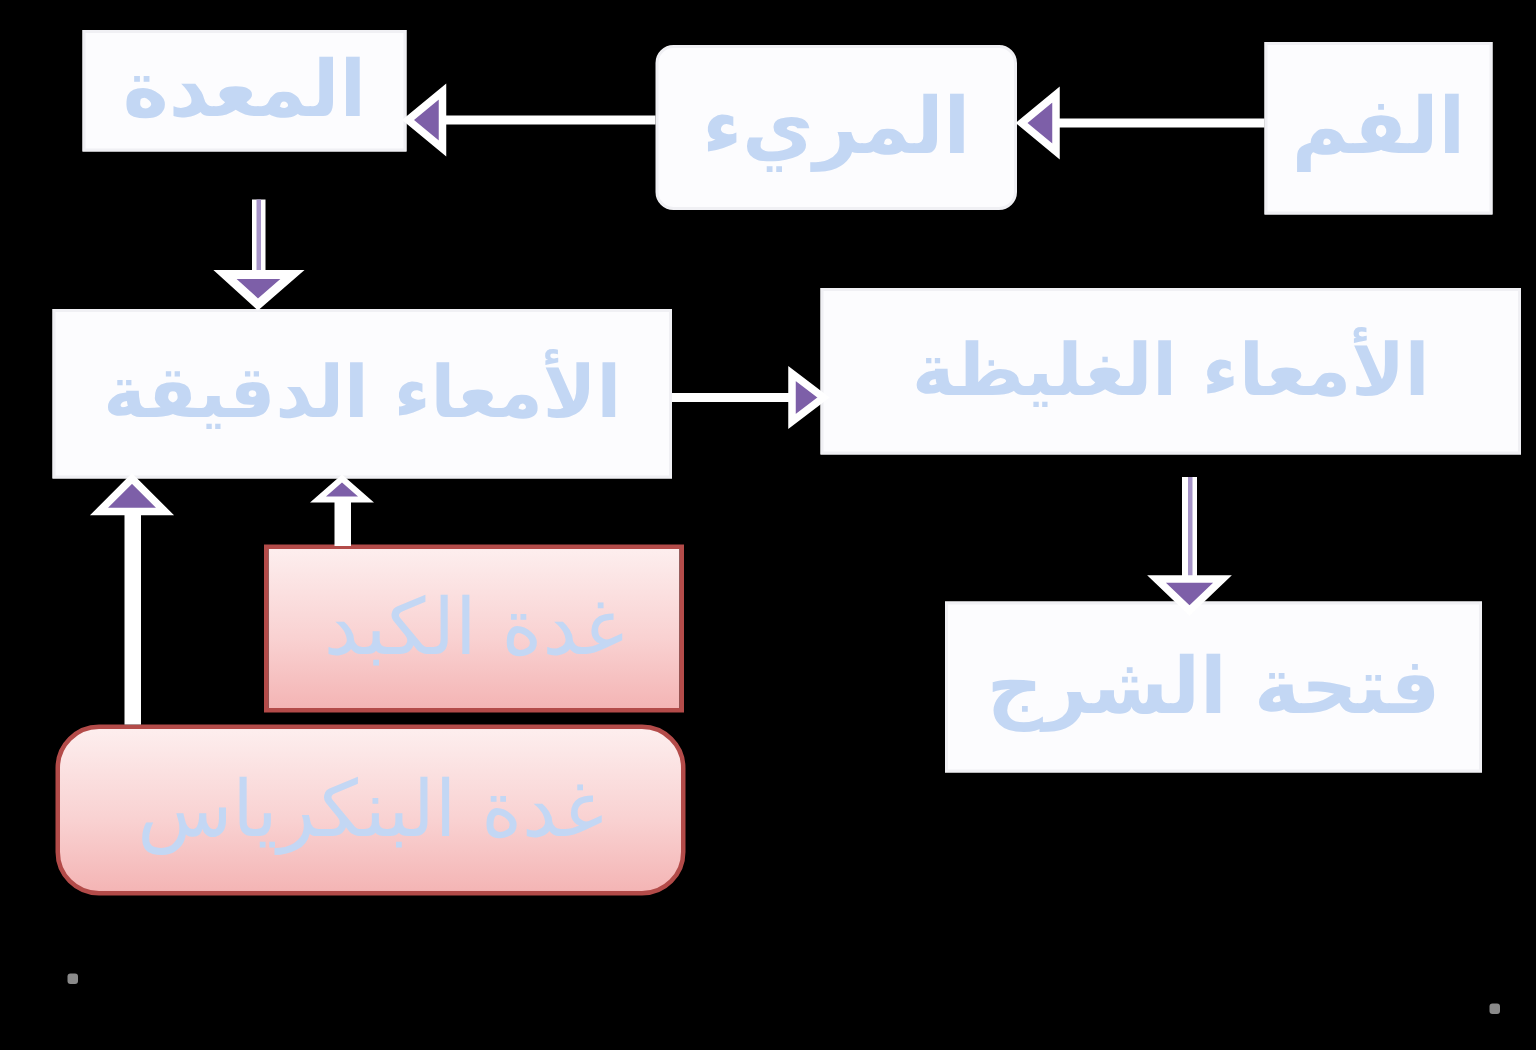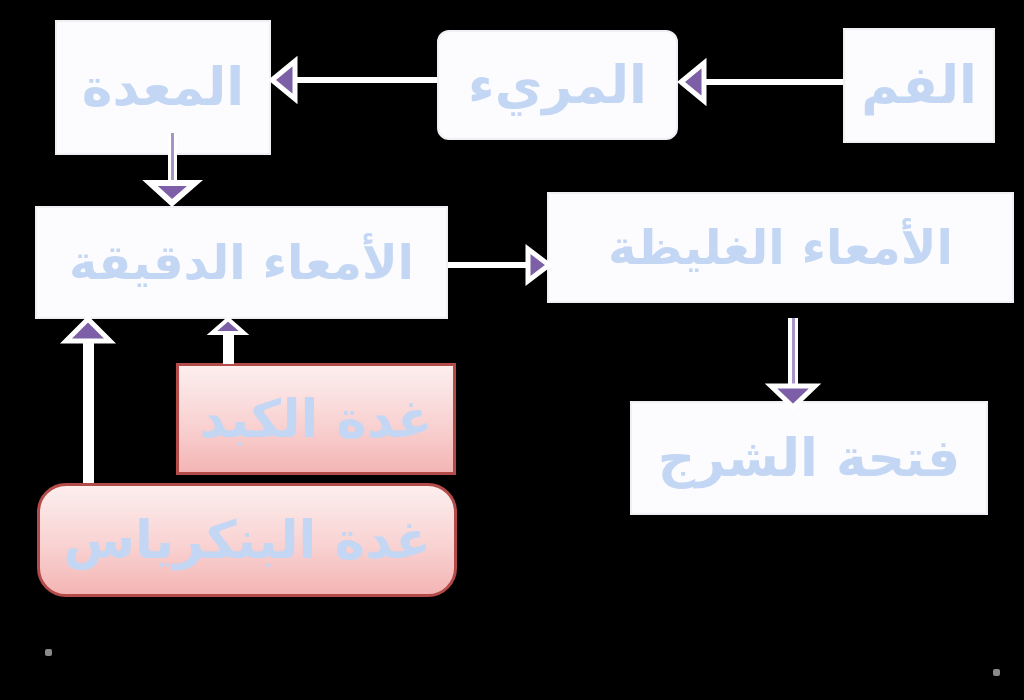--- a/index.html
+++ b/index.html
@@ -11,34 +11,34 @@
     position:absolute;display:flex;align-items:center;justify-content:center;
     box-sizing:border-box;text-align:center;
   }
   .wnode{
     background:#fcfcfe;border:2px solid #f0f0f4;
     color:#c3d7f4;font-weight:700;
   }
   .pnode{
     background:linear-gradient(180deg,#fdeeee 0%,#f9d2d2 55%,#f4b5b5 100%);
     border:3px solid #b34b49;
-    color:#c3d7f4;font-weight:700;
+    color:#c3d7f4;font-weight:400;
   }
   .node span{display:block;line-height:1.05;}
   .fs52{font-size:52px;}
   .fs48{font-size:48px;justify-content:center;}
   .arrows{position:absolute;left:0;top:0;width:1024px;height:700px;pointer-events:none;}
   .speck{position:absolute;width:7px;height:7px;background:#8a8a8a;border-radius:2px;}
 </style>
 </head>
 <body>
 
 <div class="canvas">
 
-  <div class="node wnode fs52" style="left:55px;top:20px;width:216px;height:135px;">
+  <div class="node wnode fs52" style="left:55px;top:20px;width:216px;height:81px;">
     <span dir="rtl">المعدة</span>
   </div>
 
   <div class="node wnode fs52" style="left:437px;top:30px;width:241px;height:110px;border-radius:12px;">
     <span dir="rtl">المريء</span>
   </div>
 
   <div class="node wnode fs52" style="left:843px;top:28px;width:152px;height:115px;">
     <span dir="rtl">الفم</span>
   </div>

